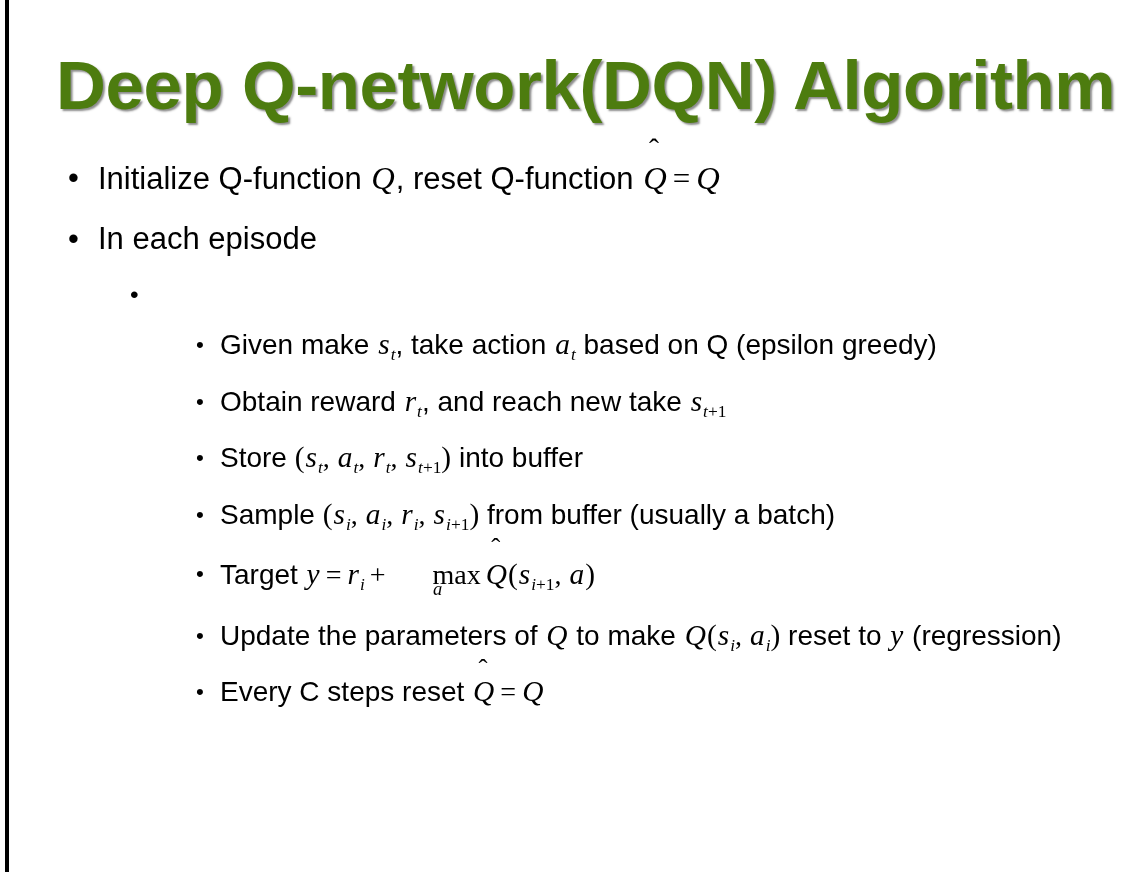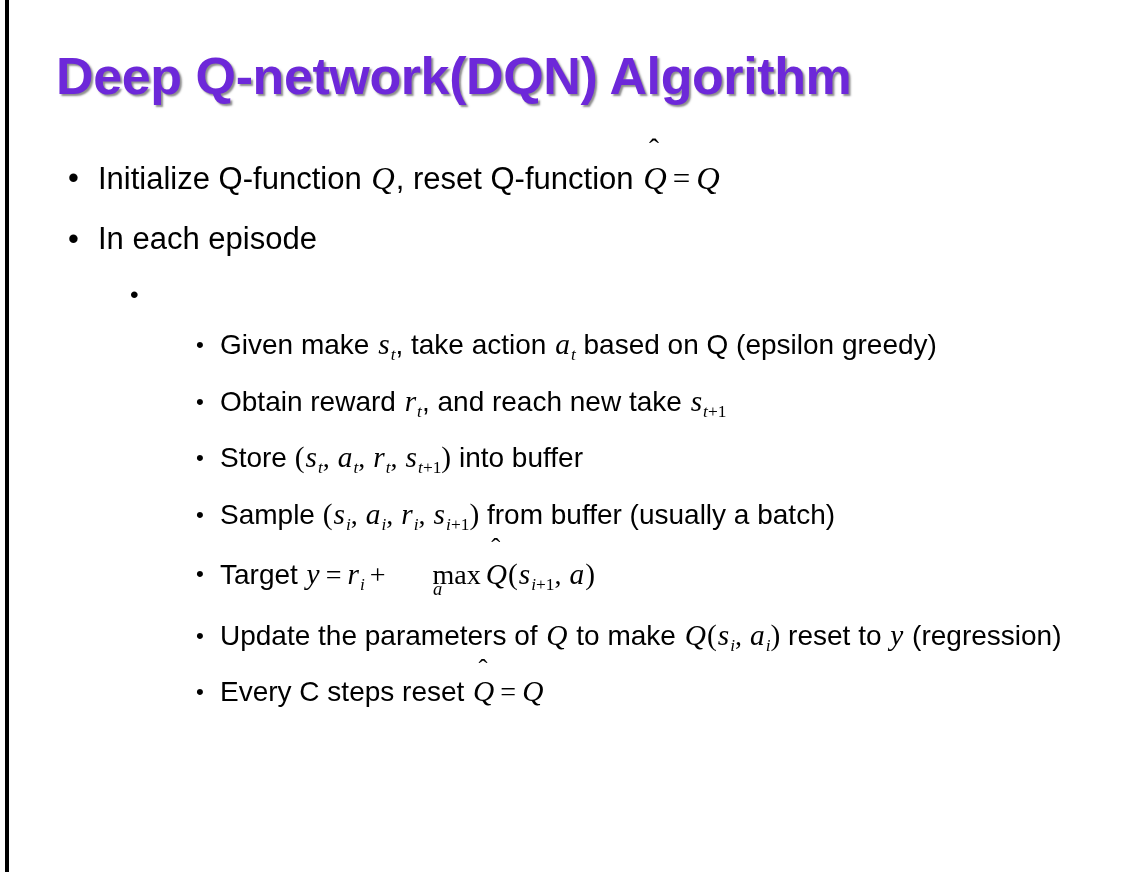--- a/index.html
+++ b/index.html
@@ -31,25 +31,25 @@
     left: 0; top: 0;
     width: 1124px;
     height: 872px;
   }
 
   
   .slide-title {
     position: absolute;
     left: 56px;
     top: 46px;
-    font-size: 52px;
+    font-size: 69px;
     font-weight: bold;
     letter-spacing: -0.4px;
     white-space: nowrap;
-    color: #6d28d9;
+    color: #4d7c0f;
     text-shadow: 2px 2px 2px rgba(120,120,120,0.85);
   }
 
   
   .body-list {
     position: absolute;
     left: 0;
     top: 148px;
     width: 1124px;
   }

